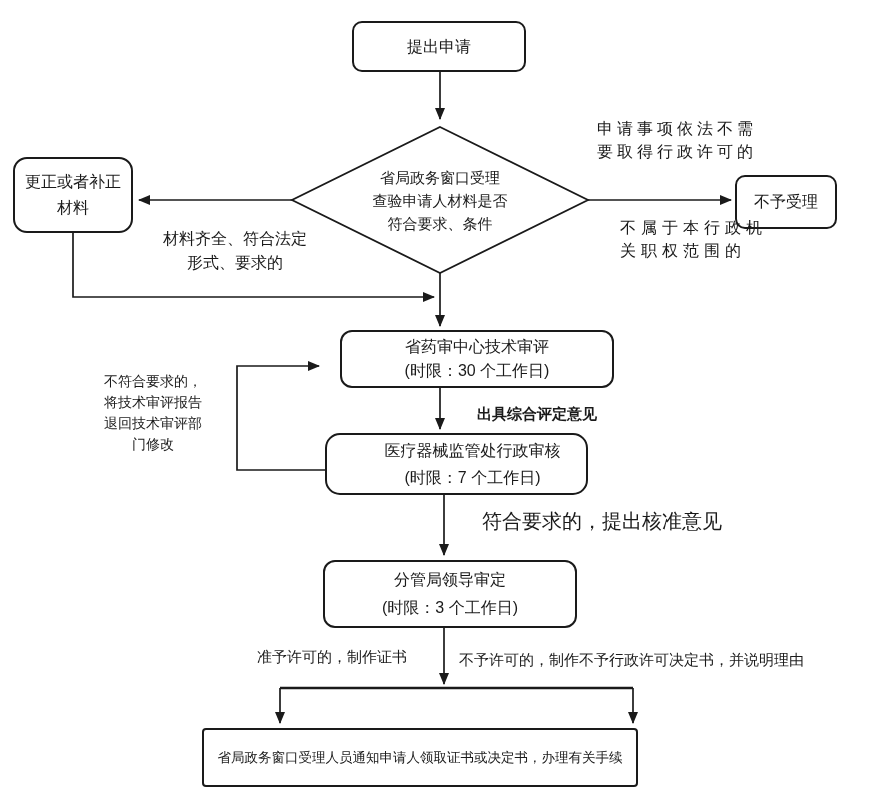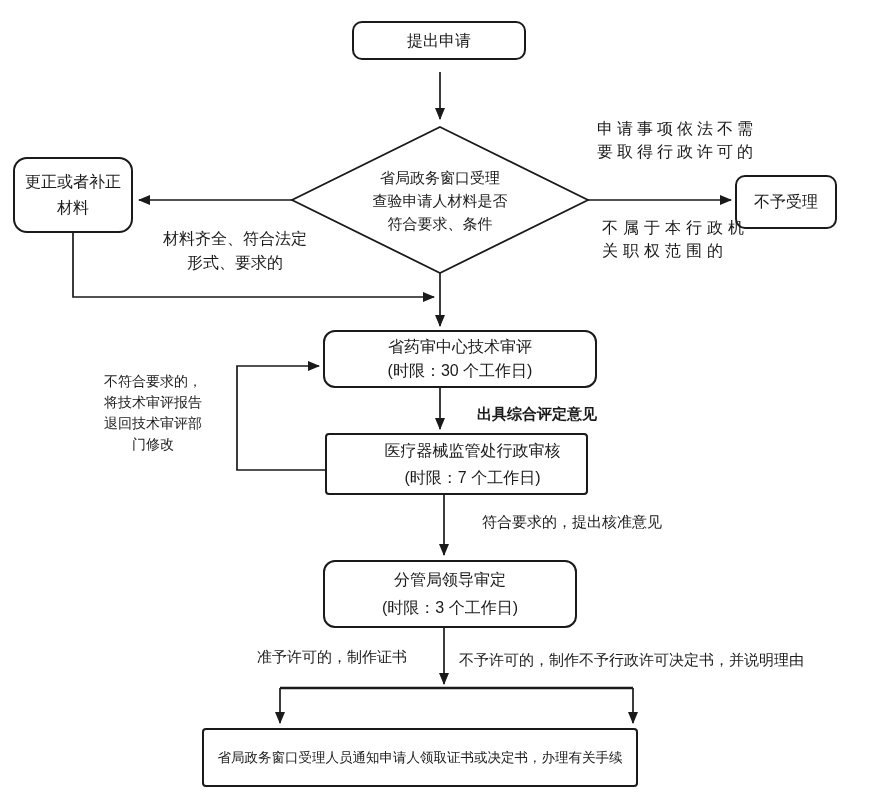--- a/index.html
+++ b/index.html
@@ -40,45 +40,45 @@
     <path d="M325,470 L237,470 L237,366 L319,366" marker-end="url(#arr)"></path>
     <path d="M444,495 L444,555" marker-end="url(#arr)"></path>
     <path d="M444,628 L444,684" marker-end="url(#arr)"></path>
     <path d="M280,688 L633,688" stroke-width="2.4"></path>
     <path d="M280,688 L280,723" marker-end="url(#arr)"></path>
     <path d="M633,688 L633,723" marker-end="url(#arr)"></path>
 
     <polygon points="440,127 588,200 440,273 292,200" fill="#ffffff" stroke-width="1.8"></polygon>
   </svg>
 
-  <div class="box" style="left:352px; top:21px; width:174px; height:39px;">
+  <div class="box" style="left:352px; top:21px; width:174px; height:51px;">
     <span>提出申请</span>
   </div>
 
   <div class="ann center" style="left:330px; top:166px; width:220px; font-size:15px; line-height:23px;">
     <div>省局政务窗口受理</div>
     <div>查验申请人材料是否</div>
     <div>符合要求、条件</div>
   </div>
 
   <div class="box" style="left:735px; top:175px; width:102px; height:54px;">
     <span>不予受理</span>
   </div>
 
   <div class="box" style="left:13px; top:157px; width:120px; height:76px; border-radius:14px; line-height:26px;">
     <div>更正或者补正</div>
     <div>材料</div>
   </div>
 
-  <div class="box" style="left:323px; top:330px; width:274px; height:58px; border-radius:12px;">
+  <div class="box" style="left:340px; top:330px; width:274px; height:58px; border-radius:12px;">
     <div>省药审中心技术审评</div>
     <div>(时限：30 个工作日)</div>
   </div>
 
-  <div class="box" style="left:325px; top:433px; width:263px; height:62px; border-radius:4px; line-height:27px;padding-left:32px;">
+  <div class="box" style="left:325px; top:433px; width:263px; height:62px; border-radius:15px; line-height:27px;padding-left:32px;">
     <div>医疗器械监管处行政审核</div>
     <div>(时限：7 个工作日)</div>
   </div>
 
   <div class="box" style="left:323px; top:560px; width:254px; height:68px; border-radius:12px; line-height:28px;">
     <div>分管局领导审定</div>
     <div>(时限：3 个工作日)</div>
   </div>
 
   <div class="box" style="left:202px; top:728px; width:436px; height:59px; border-radius:4px; font-size:13.5px;">
@@ -89,37 +89,37 @@
   <div class="ann center" style="left:150px; top:227px; width:170px; line-height:24px;">
     <div>材料齐全、符合法定</div>
     <div>形式、要求的</div>
   </div>
 
   <div class="ann" style="left:597px; top:117px; line-height:23px; letter-spacing:4px;">
     <div>申请事项依法不需</div>
     <div>要取得行政许可的</div>
   </div>
 
-  <div class="ann" style="left:602px; top:216px; line-height:23px; letter-spacing:5px;">
+  <div class="ann" style="left:620px; top:216px; line-height:23px; letter-spacing:5px;">
     <div>不属于本行政机</div>
     <div>关职权范围的</div>
   </div>
 
   <div class="ann center" style="left:97px; top:371px; width:112px; font-size:14px; line-height:21px;">
     <div>不符合要求的，</div>
     <div>将技术审评报告</div>
     <div>退回技术审评部</div>
     <div>门修改</div>
   </div>
 
   <div class="ann" style="left:477px; top:401px; font-size:15px;font-weight:bold;">
     <span>出具综合评定意见</span>
   </div>
 
-  <div class="ann" style="left:482px; top:509px; font-size:15px;">
+  <div class="ann" style="left:482px; top:509px; font-size:20px;">
     <span>符合要求的，提出核准意见</span>
   </div>
 
   <div class="ann" style="left:257px; top:644px; font-size:15px;">
     <span>准予许可的，制作证书</span>
   </div>
 
   <div class="ann" style="left:459px; top:647px; font-size:15px;">
     <span>不予许可的，制作不予行政许可决定书，并说明理由</span>
   </div>

